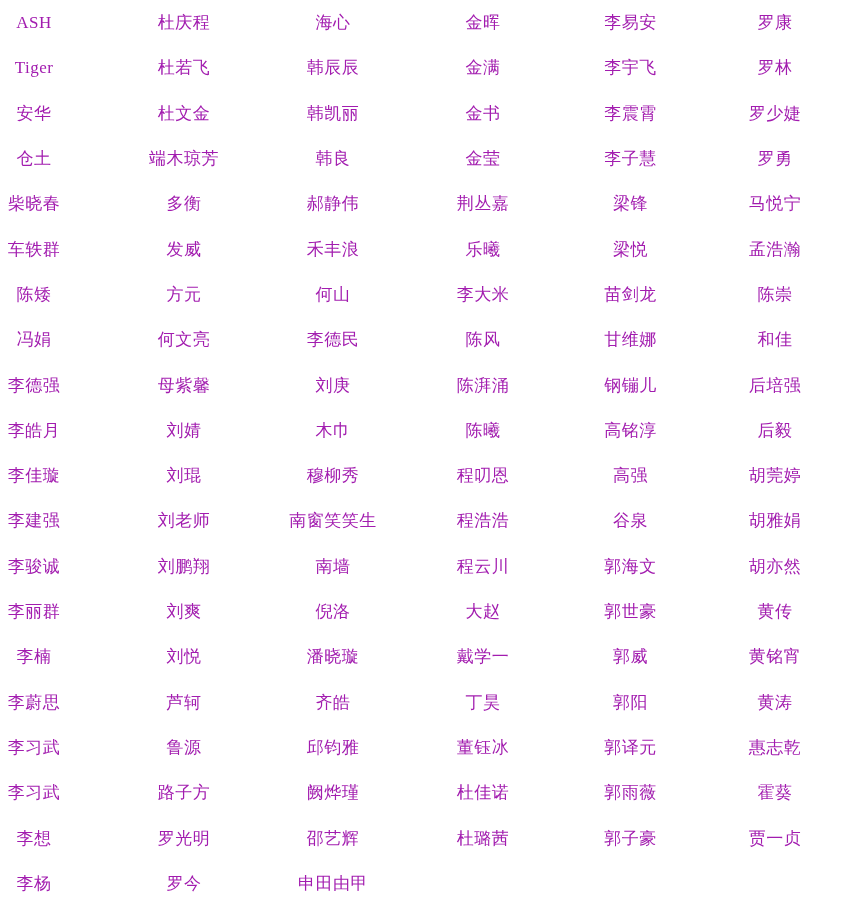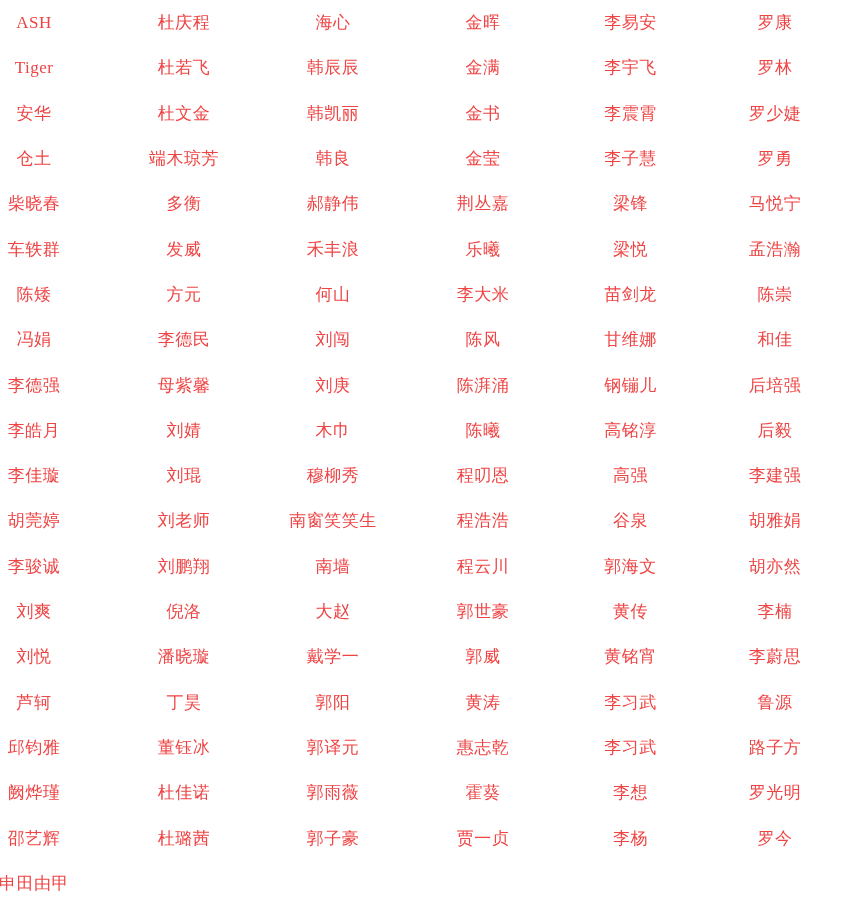--- a/index.html
+++ b/index.html
@@ -13,21 +13,21 @@
     overflow: hidden;
   }
   .name-grid {
     display: grid;
     width: 841px;
     height: 906px;
     grid-template-columns: 110px 148px 150px 150px 145px 138px;
     grid-template-rows: repeat(20, 1fr);
     font-family: "Liberation Serif", "DejaVu Serif", serif;
     font-size: 17px;
-    color: #ef4444;
+    color: #a21caf;
     background: #ffffff;
   }
   .cell {
     display: flex;
     align-items: center;
     justify-content: center;
     white-space: nowrap;
     letter-spacing: 0.5px;
   }
   
@@ -82,68 +82,70 @@
     <div class="cell">乐曦</div>
     <div class="cell">梁悦</div>
     <div class="cell">孟浩瀚</div>
     <div class="cell">陈矮</div>
     <div class="cell">方元</div>
     <div class="cell">何山</div>
     <div class="cell">李大米</div>
     <div class="cell">苗剑龙</div>
     <div class="cell">陈崇</div>
     <div class="cell">冯娟</div>
+    <div class="cell">何文亮</div>
     <div class="cell">李德民</div>
-    <div class="cell">刘闯</div>
     <div class="cell">陈风</div>
     <div class="cell">甘维娜</div>
     <div class="cell">和佳</div>
     <div class="cell">李德强</div>
     <div class="cell">母紫馨</div>
     <div class="cell">刘庚</div>
     <div class="cell">陈湃涌</div>
     <div class="cell">钢镚儿</div>
     <div class="cell">后培强</div>
     <div class="cell">李皓月</div>
     <div class="cell">刘婧</div>
     <div class="cell">木巾</div>
     <div class="cell">陈曦</div>
     <div class="cell">高铭淳</div>
     <div class="cell">后毅</div>
     <div class="cell">李佳璇</div>
     <div class="cell">刘琨</div>
     <div class="cell">穆柳秀</div>
     <div class="cell">程叨恩</div>
     <div class="cell">高强</div>
+    <div class="cell">胡莞婷</div>
     <div class="cell">李建强</div>
-    <div class="cell">胡莞婷</div>
     <div class="cell">刘老师</div>
     <div class="cell">南窗笑笑生</div>
     <div class="cell">程浩浩</div>
     <div class="cell">谷泉</div>
     <div class="cell">胡雅娟</div>
     <div class="cell">李骏诚</div>
     <div class="cell">刘鹏翔</div>
     <div class="cell">南墙</div>
     <div class="cell">程云川</div>
     <div class="cell">郭海文</div>
     <div class="cell">胡亦然</div>
+    <div class="cell">李丽群</div>
     <div class="cell">刘爽</div>
     <div class="cell">倪洛</div>
     <div class="cell">大赵</div>
     <div class="cell">郭世豪</div>
     <div class="cell">黄传</div>
     <div class="cell">李楠</div>
     <div class="cell">刘悦</div>
     <div class="cell">潘晓璇</div>
     <div class="cell">戴学一</div>
     <div class="cell">郭威</div>
     <div class="cell">黄铭宵</div>
     <div class="cell">李蔚思</div>
     <div class="cell">芦轲</div>
+    <div class="cell">齐皓</div>
     <div class="cell">丁昊</div>
     <div class="cell">郭阳</div>
     <div class="cell">黄涛</div>
     <div class="cell">李习武</div>
     <div class="cell">鲁源</div>
     <div class="cell">邱钧雅</div>
     <div class="cell">董钰冰</div>
     <div class="cell">郭译元</div>
     <div class="cell">惠志乾</div>
     <div class="cell">李习武</div>

